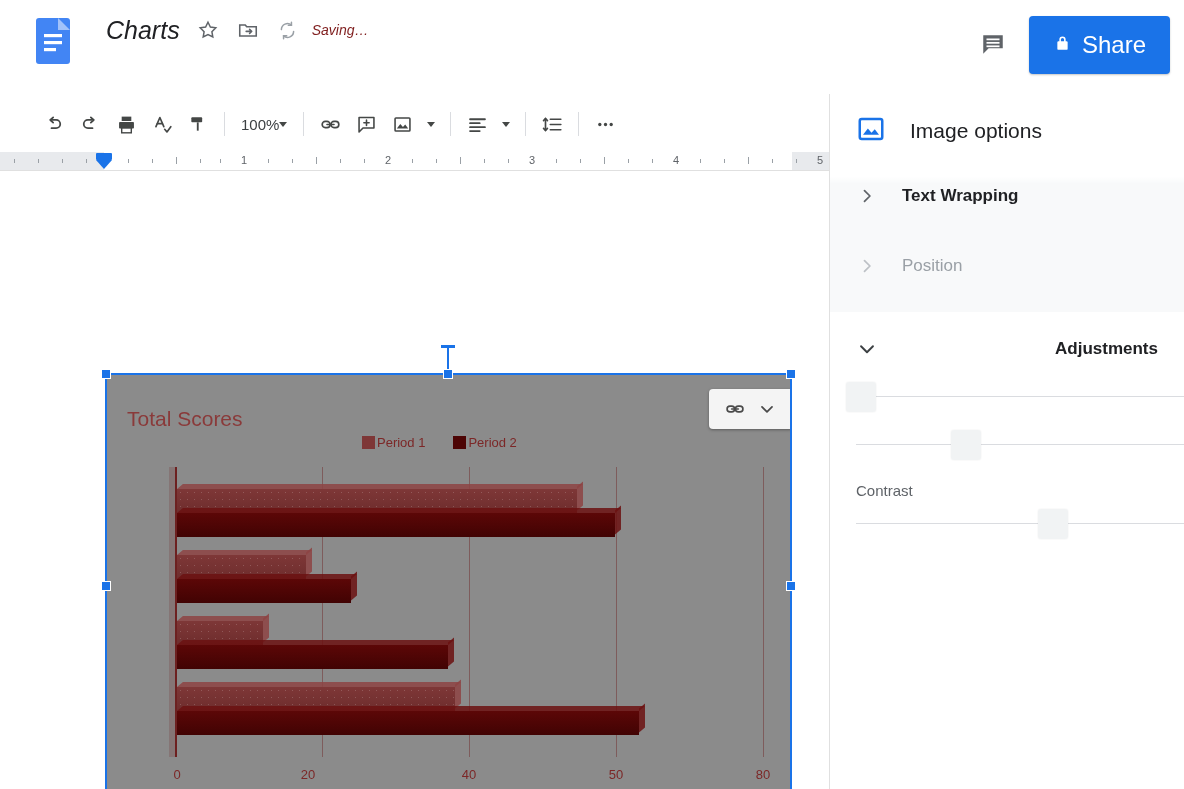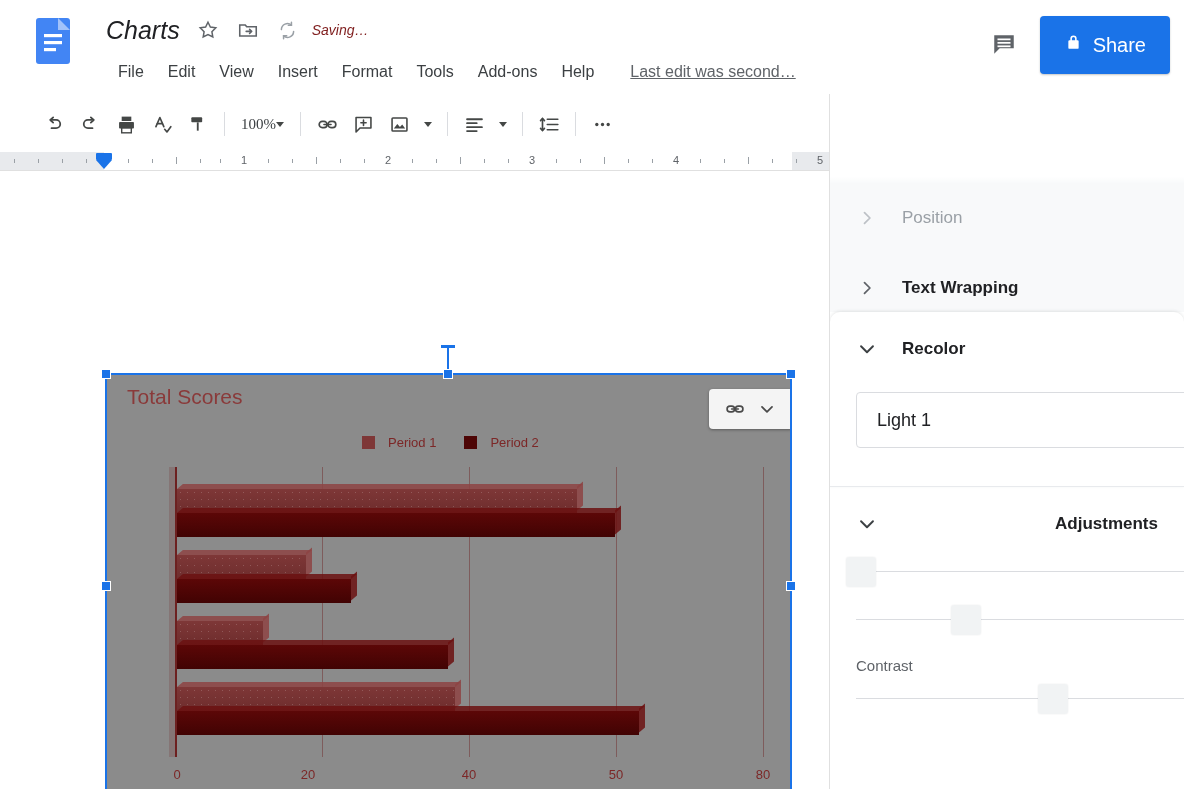--- a/index.html
+++ b/index.html
@@ -21,28 +21,28 @@
   .doc-title { font-size:25px; color:#202124; letter-spacing:0; line-height:32px; }
   .hicon { width:24px; height:24px; display:inline-flex; align-items:center; justify-content:center; color:#5f6368; cursor:pointer; }
   .saving-text { font-size:14px; color:#7f1d1d; margin-left:-4px; }
   .menubar { position:absolute; left:106px; top:58px; display:flex; align-items:center; gap:0; }
   .menu-item { font-size:16px; color:#3c4043; padding:2px 12px; cursor:pointer; border-radius:4px; line-height:24px; }
   .lastedit { font-size:16px; color:#5f6368; text-decoration:underline; margin-left:24px; cursor:pointer;
               max-width:212px; overflow:hidden; white-space:nowrap; }
   .header-right { position:absolute; right:0; top:16px; display:flex; align-items:center; gap:16px; padding-right:14px; }
   .comment-btn { width:40px; height:40px; display:flex; align-items:center; justify-content:center; color:#5f6368; cursor:pointer; border-radius:50%; }
   .share-btn { display:flex; align-items:center; gap:10px; background:#1a73e8; color:#fff;
-               border:none; border-radius:4px; height:58px; padding:0 24px; font-size:20px;
+               border:none; border-radius:4px; height:58px; padding:0 24px; font-size:24px;
                font-family:"Liberation Sans",sans-serif; cursor:pointer; box-shadow:0 1px 2px rgba(60,64,67,.3); }
 
   
   .toolbar { position:absolute; top:100px; left:0; width:832px; height:48px; display:flex; align-items:center; padding-left:36px; gap:0; }
   .tbtn { width:36px; height:36px; display:flex; align-items:center; justify-content:center; color:#444746; border-radius:4px; cursor:pointer; }
   .tsep { width:1px; height:24px; background:#dadce0; margin:0 8px; }
-  .zoom-sel { display:flex; align-items:center; gap:0; padding:0 8px; height:32px; border-radius:4px; cursor:pointer;font-family:Liberation Serif, serif; }
+  .zoom-sel { display:flex; align-items:center; gap:0; padding:0 8px; height:32px; border-radius:4px; cursor:pointer; }
   .zoom-val { font-size:15px; color:#3c4043; }
   .caret { width:0; height:0; border-left:4px solid transparent; border-right:4px solid transparent; border-top:5px solid #444746; }
 
   
   .ruler { position:absolute; top:152px; left:0; width:832px; height:18px; background:#fff; }
   .ruler-gray-l { position:absolute; left:0; top:0; width:104px; height:18px; background:#e8eaed; }
   .ruler-gray-r { position:absolute; left:792px; top:0; width:40px; height:18px; background:#e8eaed; }
   .ruler-line { position:absolute; top:0; left:0; width:832px; height:18px; }
   .rmark { position:absolute; top:7px; width:1px; height:4px; background:#9aa0a6; }
   .rnum { position:absolute; top:2px; font-size:11px; color:#5f6368; transform:translateX(-50%); }
@@ -57,23 +57,23 @@
   
   .anchor-line { position:absolute; left:447px; top:176px; width:2px; height:26px; background:#1a73e8; }
   .anchor-top { position:absolute; left:441px; top:174px; width:14px; height:3px; background:#1a73e8; }
 
   
   .sel-frame { position:absolute; left:105px; top:202px; width:687px; height:427px; border:2px solid #1a73e8; }
   .handle { position:absolute; width:10px; height:10px; background:#1a73e8; border:1px solid #fff; }
 
   
   .chart { position:absolute; left:107px; top:204px; width:683px; height:423px; background:#8b8b8b; overflow:hidden; }
-  .chart-title { position:absolute; left:20px; top:10px; font-size:21px; color:#8a3a3a; font-family:"Liberation Sans",sans-serif; }
+  .chart-title { position:absolute; left:20px; top:32px; font-size:21px; color:#8a3a3a; font-family:"Liberation Sans",sans-serif; }
   .legend { position:absolute; left:255px; top:60px; display:flex; gap:28px; align-items:center; }
-  .legend-item { display:flex; align-items:center; gap:13px; }
+  .legend-item { display:flex; align-items:center; gap:2px; }
   .legend-swatch { width:13px; height:13px; }
   .legend-label { font-size:13px; color:#7c2727; }
 
   .plot { position:absolute; left:68px; top:92px; width:598px; height:293px; }
   .axis-line { position:absolute; left:0; top:0; width:2px; height:290px; background:#6d2020; }
   .axis-shadow { position:absolute; left:-6px; top:0; width:6px; height:290px; background:rgba(120,60,60,0.28); }
   .gridline { position:absolute; top:0; width:1px; height:290px; background:rgba(110,35,35,0.45); }
 
   .bar { position:absolute; height:24px; }
   .bar .face { position:absolute; left:0; top:0; width:100%; height:100%; }
@@ -172,31 +172,20 @@
         <svg width="21" height="21" viewBox="0 0 24 24" fill="none" stroke="#9aa0a6" stroke-width="1.7">
           <path d="M5 11a7 7 0 0 1 11.5-5.2" stroke-linecap="round"></path>
           <path d="M19 13a7 7 0 0 1-11.5 5.2" stroke-linecap="round"></path>
           <path d="M16.5 2.5v3.6h-3.6M7.5 21.5v-3.6h3.6" stroke-linecap="round"></path>
         </svg>
       </span>
 
       <span class="saving-text">Saving…</span>
     </div>
 
-    <div class="menubar">
-      <span class="menu-item">File</span>
-      <span class="menu-item">Edit</span>
-      <span class="menu-item">View</span>
-      <span class="menu-item">Insert</span>
-      <span class="menu-item">Format</span>
-      <span class="menu-item">Tools</span>
-      <span class="menu-item">Add-ons</span>
-      <span class="menu-item">Help</span>
-      <span class="lastedit">Last edit was second…</span>
-    </div>
 
     <div class="header-right">
       <span class="comment-btn">
         <svg width="26" height="26" viewBox="0 0 24 24" fill="#5f6368">
           <path d="M3 3h18v12H8l-5 5z"></path>
           <rect x="6" y="6" width="12" height="1.6" fill="#fff"></rect>
           <rect x="6" y="9.2" width="12" height="1.6" fill="#fff"></rect>
           <rect x="6" y="12.4" width="12" height="1.6" fill="#fff"></rect>
         </svg>
       </span>
@@ -460,61 +449,54 @@
     </div>
 
   </div>
 
   <div class="doc-scroll-track">
     <div class="doc-scroll-thumb"></div>
   </div>
 
   <div class="panel">
 
+    <div class="panel-head">
+      <span>
+        <svg width="30" height="30" viewBox="0 0 24 24" fill="none" stroke="#1a73e8" stroke-width="2">
+          <rect x="3" y="4" width="18" height="16" rx="1.6"></rect>
+          <path d="M5.6 16.6l3.9-5 2.9 3.4 2.6-2.9 3.4 4.5z" fill="#1a73e8" stroke="none"></path>
+        </svg>
+      </span>
+      <span class="panel-title">Image options</span>
+    </div>
 
     <div class="panel-body">
 
       <div class="scrolled-grp" style="padding-top:4px;">
         <div class="clip-top"></div>
+
+        <div class="sec-row" style="height:48px;">
+          <span class="chev">
+            <svg width="20" height="20" viewBox="0 0 24 24" fill="none" stroke="#5f6368" stroke-width="2.1" stroke-linecap="round" stroke-linejoin="round">
+              <path d="M9 5.5l6.5 6.5L9 18.5"></path>
+            </svg>
+          </span>
+          <span class="sec-label">Text Wrapping</span>
+        </div>
 
         <div class="sec-row" style="height:92px;">
           <span class="chev muted">
             <svg width="20" height="20" viewBox="0 0 24 24" fill="none" stroke="#bdc1c6" stroke-width="2.1" stroke-linecap="round" stroke-linejoin="round">
               <path d="M9 5.5l6.5 6.5L9 18.5"></path>
             </svg>
           </span>
           <span class="sec-label muted">Position</span>
         </div>
-
-        <div class="sec-row" style="height:48px;">
-          <span class="chev">
-            <svg width="20" height="20" viewBox="0 0 24 24" fill="none" stroke="#5f6368" stroke-width="2.1" stroke-linecap="round" stroke-linejoin="round">
-              <path d="M9 5.5l6.5 6.5L9 18.5"></path>
-            </svg>
-          </span>
-          <span class="sec-label">Text Wrapping</span>
-        </div>
       </div>
 
-      <div class="card-float">
-        <div class="sec-row" style="height:74px;">
-          <span class="chev">
-            <svg width="22" height="22" viewBox="0 0 24 24" fill="none" stroke="#3c4043" stroke-width="2.1" stroke-linecap="round" stroke-linejoin="round">
-              <path d="M5.5 9l6.5 6.5L18.5 9"></path>
-            </svg>
-          </span>
-          <span class="sec-label">Recolor</span>
-        </div>
-
-        <div class="select-box">
-          <span>Light 1</span>
-        </div>
-
-        <div class="divider"></div>
-      </div>
 
       <div class="sec-card">
         <div class="sec-row" style="height:74px;justify-content:space-between;">
           <span class="chev">
             <svg width="22" height="22" viewBox="0 0 24 24" fill="none" stroke="#3c4043" stroke-width="2.1" stroke-linecap="round" stroke-linejoin="round">
               <path d="M5.5 9l6.5 6.5L18.5 9"></path>
             </svg>
           </span>
           <span class="sec-label">Adjustments</span>
         </div>

